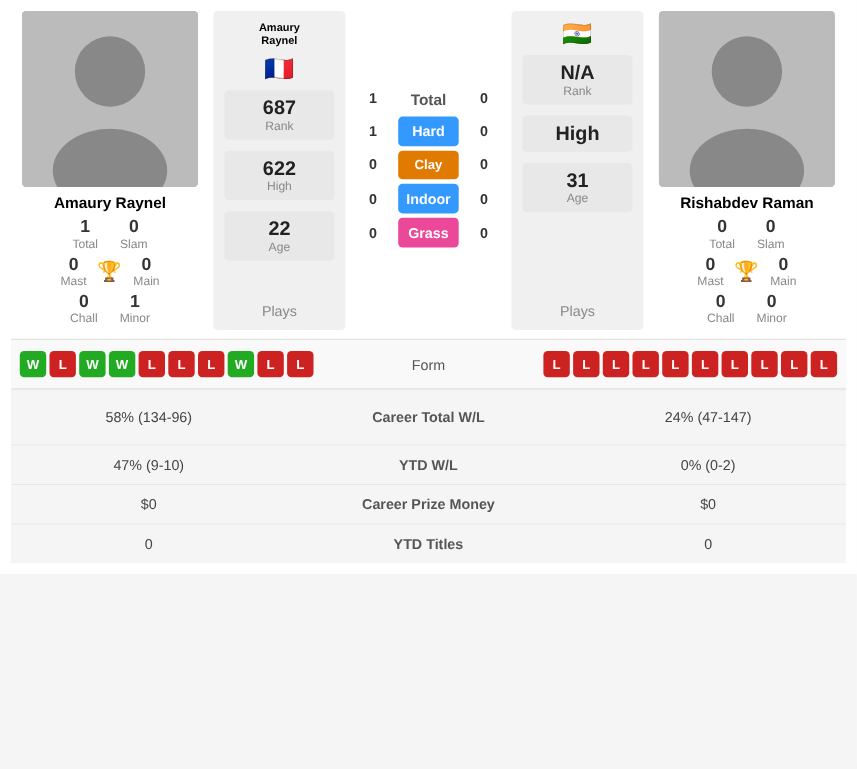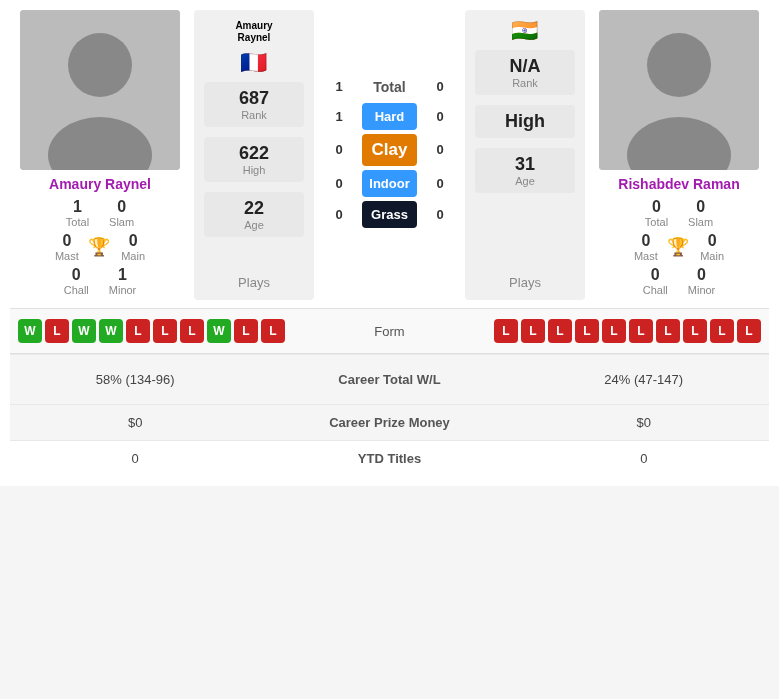--- a/index.html
+++ b/index.html
@@ -7,21 +7,21 @@
     
     .main-container { background: #fff; padding: 10px; }
     
     
     .top-section { display: flex; align-items: stretch; gap: 4px; margin-bottom: 8px; }
     
     
     .player-card { display: flex; flex-direction: column; align-items: center; width: 180px; flex-shrink: 0; }
     .player-avatar { width: 160px; height: 160px; background: #bbb; border-radius: 4px; display: flex; align-items: center; justify-content: center; overflow: hidden; }
     .player-avatar svg { width: 100%; height: 100%; }
-    .player-name { font-size: 14px; font-weight: bold; text-align: center; margin: 6px 0 6px; color: #a21caf; }
+    .player-name { font-size: 14px; font-weight: bold; text-align: center; margin: 6px 0 6px; color: #000000; }
     .player-stats { display: flex; gap: 20px; margin-bottom: 4px; }
     .stat-item { text-align: center; }
     .stat-value { font-size: 16px; font-weight: bold; color: #333; }
     .stat-label { font-size: 11px; color: #888; }
     .player-stats2 { display: flex; gap: 10px; margin-bottom: 4px; align-items: center; }
     .trophy-icon { color: #f0a500; font-size: 18px; }
     
     
     .center-section { display: flex; gap: 4px; flex: 1; }
     
@@ -126,31 +126,31 @@
         </div>
 
         <div id="surface-rows-container">
             <div style="display: flex; align-items: center; gap: 8px; margin-bottom: 4px;">
               <div style="width: 30px; text-align: center; font-weight: bold; color: rgb(51, 51, 51);">1</div>
               <div style="flex: 1 1 0%; text-align: center; padding: 6px 0px; border-radius: 4px; color: rgb(255, 255, 255); font-weight: bold; font-size: 13px; background: rgb(51, 153, 255);">Hard</div>
               <div style="width: 30px; text-align: center; font-weight: bold; color: rgb(51, 51, 51);">0</div>
             </div>
             <div style="display: flex; align-items: center; gap: 8px; margin-bottom: 4px;">
               <div style="width: 30px; text-align: center; font-weight: bold; color: rgb(51, 51, 51);">0</div>
-              <div style="flex: 1 1 0%; text-align: center; padding: 6px 0px; border-radius: 4px; color: rgb(255, 255, 255); font-weight: bold; font-size: 17px; background: rgb(224, 122, 0);">Clay</div>
+              <div style="flex: 1 1 0%; text-align: center; padding: 6px 0px; border-radius: 4px; color: rgb(255, 255, 255); font-weight: bold; font-size: 12px; background: rgb(224, 122, 0);">Clay</div>
               <div style="width: 30px; text-align: center; font-weight: bold; color: rgb(51, 51, 51);">0</div>
             </div>
             <div style="display: flex; align-items: center; gap: 8px; margin-bottom: 4px;">
               <div style="width: 30px; text-align: center; font-weight: bold; color: rgb(51, 51, 51);">0</div>
               <div style="flex: 1 1 0%; text-align: center; padding: 6px 0px; border-radius: 4px; color: rgb(255, 255, 255); font-weight: bold; font-size: 13px; background: rgb(51, 153, 255);">Indoor</div>
               <div style="width: 30px; text-align: center; font-weight: bold; color: rgb(51, 51, 51);">0</div>
             </div>
             <div style="display: flex; align-items: center; gap: 8px; margin-bottom: 4px;">
               <div style="width: 30px; text-align: center; font-weight: bold; color: rgb(51, 51, 51);">0</div>
-              <div style="flex: 1 1 0%; text-align: center; padding: 6px 0px; border-radius: 4px; color: rgb(255, 255, 255); font-weight: bold; font-size: 13px; background: #0f172a;">Grass</div>
+              <div style="flex: 1 1 0%; text-align: center; padding: 6px 0px; border-radius: 4px; color: rgb(255, 255, 255); font-weight: bold; font-size: 13px; background: #ec4899;">Grass</div>
               <div style="width: 30px; text-align: center; font-weight: bold; color: rgb(51, 51, 51);">0</div>
             </div>
           </div>
       </div>
 
       <div class="player-info-box-right" style="background:#f0f0f0; border-radius:4px; padding:10px; width:120px; flex-shrink:0; display:flex; flex-direction:column; gap:8px; align-items:center;">
         <div class="flag-img">🇮🇳</div>
         <div class="info-stat">
           <div class="val">N/A</div>
           <div class="lbl">Rank</div>
@@ -240,20 +240,25 @@
       </div>
   </div>
 
   <table class="stats-table" style="width:100%;border-collapse:collapse;">
     <tbody id="stats-tbody">
         <tr style="border-top: 1px solid rgb(232, 232, 232); background: rgb(245, 245, 245);">
           <td style="text-align: center; color: rgb(68, 68, 68); padding: 10px 12px; width: 33%;">58% (134-96)</td>
           <td style="text-align: center; font-weight: bold; color: rgb(85, 85, 85); padding: 17px 12px; width: 34%;">Career Total W/L</td>
           <td style="text-align: center; color: rgb(68, 68, 68); padding: 10px 12px; width: 33%;">24% (47-147)</td>
         </tr>
+        <tr style="border-top: 1px solid rgb(232, 232, 232);">
+          <td style="text-align: center; color: rgb(68, 68, 68); padding: 10px 12px; width: 33%;">47% (9-10)</td>
+          <td style="text-align: center; font-weight: bold; color: rgb(85, 85, 85); padding: 10px 12px; width: 34%;">YTD W/L</td>
+          <td style="text-align: center; color: rgb(68, 68, 68); padding: 10px 12px; width: 33%;">0% (0-2)</td>
+        </tr>
         <tr style="border-top: 1px solid rgb(232, 232, 232); background: rgb(245, 245, 245);">
           <td style="text-align: center; color: rgb(68, 68, 68); padding: 10px 12px; width: 33%;">$0</td>
           <td style="text-align: center; font-weight: bold; color: rgb(85, 85, 85); padding: 10px 12px; width: 34%;">Career Prize Money</td>
           <td style="text-align: center; color: rgb(68, 68, 68); padding: 10px 12px; width: 33%;">$0</td>
         </tr>
         <tr style="border-top: 1px solid rgb(232, 232, 232);">
           <td style="text-align: center; color: rgb(68, 68, 68); padding: 10px 12px; width: 33%;">0</td>
           <td style="text-align: center; font-weight: bold; color: rgb(85, 85, 85); padding: 10px 12px; width: 34%;">YTD Titles</td>
           <td style="text-align: center; color: rgb(68, 68, 68); padding: 10px 12px; width: 33%;">0</td>
         </tr>

